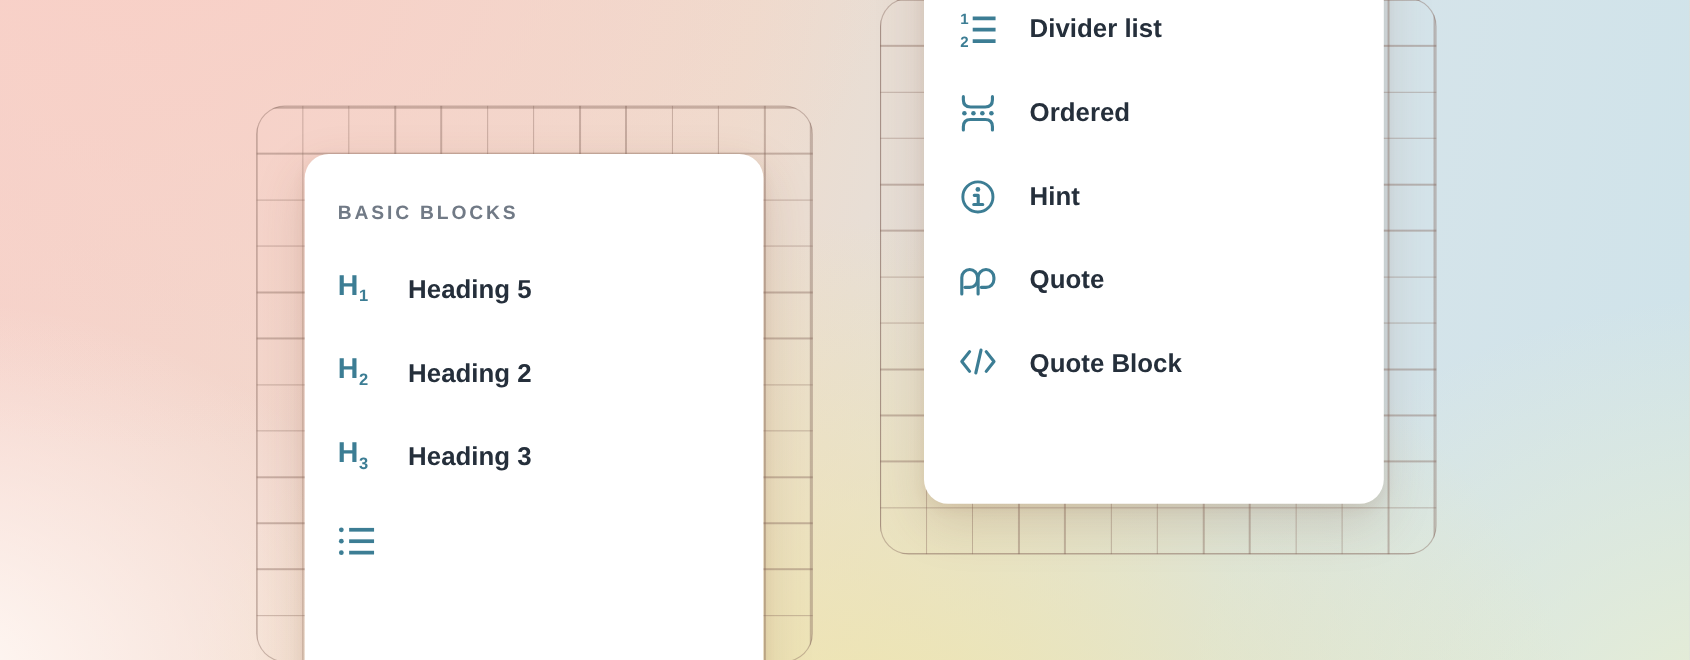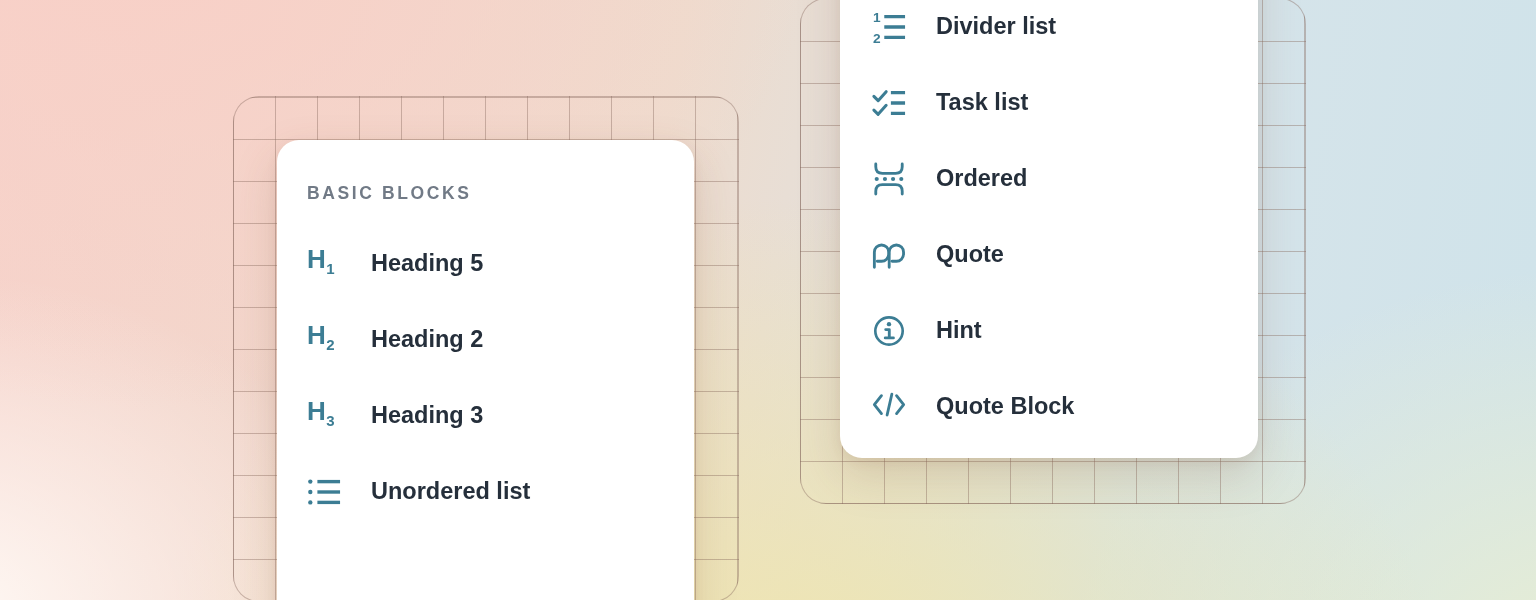--- a/index.html
+++ b/index.html
@@ -94,84 +94,73 @@
       <span class="icon">
         <svg viewBox="0 0 36 36">
           <circle class="dot" cx="3.5" cy="7" r="2.3"></circle>
             <path class="ln" d="M11,7 H35"></path>
           <circle class="dot" cx="3.5" cy="18" r="2.3"></circle>
             <path class="ln" d="M11,18 H35"></path>
           <circle class="dot" cx="3.5" cy="29" r="2.3"></circle>
             <path class="ln" d="M11,29 H35"></path>
         </svg>
       </span>
-      <span class="label">Unordered list</span>
     </div>
 
   </div>
 </div>
 
 <div class="card card-right">
   <div>
 
     <div class="row">
       <span class="icon">
         <svg viewBox="0 0 36 36">
           <text class="num" x="1" y="12.5">1</text>
           <text class="num" x="1" y="34.5">2</text>
           <path class="ln" d="M13,7 H35 M13,18 H35 M13,29 H35"></path>
         </svg>
       </span>
       <span class="label">Divider list</span>
     </div>
 
-    <div class="row">
-      <span class="icon">
-        <svg viewBox="0 0 36 36">
-          <path class="chk" d="M2,11 l4.5,4.5 L15,6"></path>
-          <path class="chk" d="M2,25.5 l4.5,4.5 L15,20.5"></path>
-          <path class="ln" d="M20,7 H35 M20,18 H35 M20,29 H35"></path>
-        </svg>
-      </span>
-      <span class="label">Task list</span>
-    </div>
 
     <div class="row">
       <span class="icon">
         <svg viewBox="0 0 36 36">
           <path class="shp" d="M4,2 V5 Q4,12 11,12 H25 Q32,12 32,5 V2"></path>
           <circle class="dot" cx="5" cy="18" r="2.2"></circle>
             <circle class="dot" cx="13.7" cy="18" r="2.2"></circle>
           <circle class="dot" cx="22.3" cy="18" r="2.2"></circle>
             <circle class="dot" cx="31" cy="18" r="2.2"></circle>
           <path class="shp" d="M4,34 V31 Q4,24 11,24 H25 Q32,24 32,31 V34"></path>
         </svg>
       </span>
       <span class="label">Ordered</span>
     </div>
 
     <div class="row">
       <span class="icon">
         <svg viewBox="0 0 36 36">
-          <path class="shp" d="M2.5,31 V15 A7.6,7.6 0 0 1 17.7,15 V17 A7.6,7.6 0 0 1 10.1,24.6 H5.6"></path>
-          <path class="shp" d="M21,31 V15 A7.6,7.6 0 0 1 36.2,15 V17 A7.6,7.6 0 0 1 28.6,24.6 H24.1" transform="translate(-2.8,0)"></path>
-        </svg>
-      </span>
-      <span class="label">Quote</span>
-    </div>
-
-    <div class="row">
-      <span class="icon">
-        <svg viewBox="0 0 36 36">
           <circle cx="18" cy="18" r="14.5" stroke-width="2.8"></circle>
           <circle class="dot" cx="18" cy="10.8" r="2.3"></circle>
           <path class="shp" d="M14.5,16.5 H18.3 V25 M14,25.3 H22.7" stroke-width="2.8"></path>
         </svg>
       </span>
       <span class="label">Hint</span>
+    </div>
+
+    <div class="row">
+      <span class="icon">
+        <svg viewBox="0 0 36 36">
+          <path class="shp" d="M2.5,31 V15 A7.6,7.6 0 0 1 17.7,15 V17 A7.6,7.6 0 0 1 10.1,24.6 H5.6"></path>
+          <path class="shp" d="M21,31 V15 A7.6,7.6 0 0 1 36.2,15 V17 A7.6,7.6 0 0 1 28.6,24.6 H24.1" transform="translate(-2.8,0)"></path>
+        </svg>
+      </span>
+      <span class="label">Quote</span>
     </div>
 
     <div class="row">
       <span class="icon">
         <svg viewBox="0 0 36 36">
           <path class="shp" d="M10,6 L2.5,15.5 L10,25"></path>
           <path class="shp" d="M21,4.5 L16,26.5"></path>
           <path class="shp" d="M26,6 L33.5,15.5 L26,25"></path>
         </svg>
       </span>

